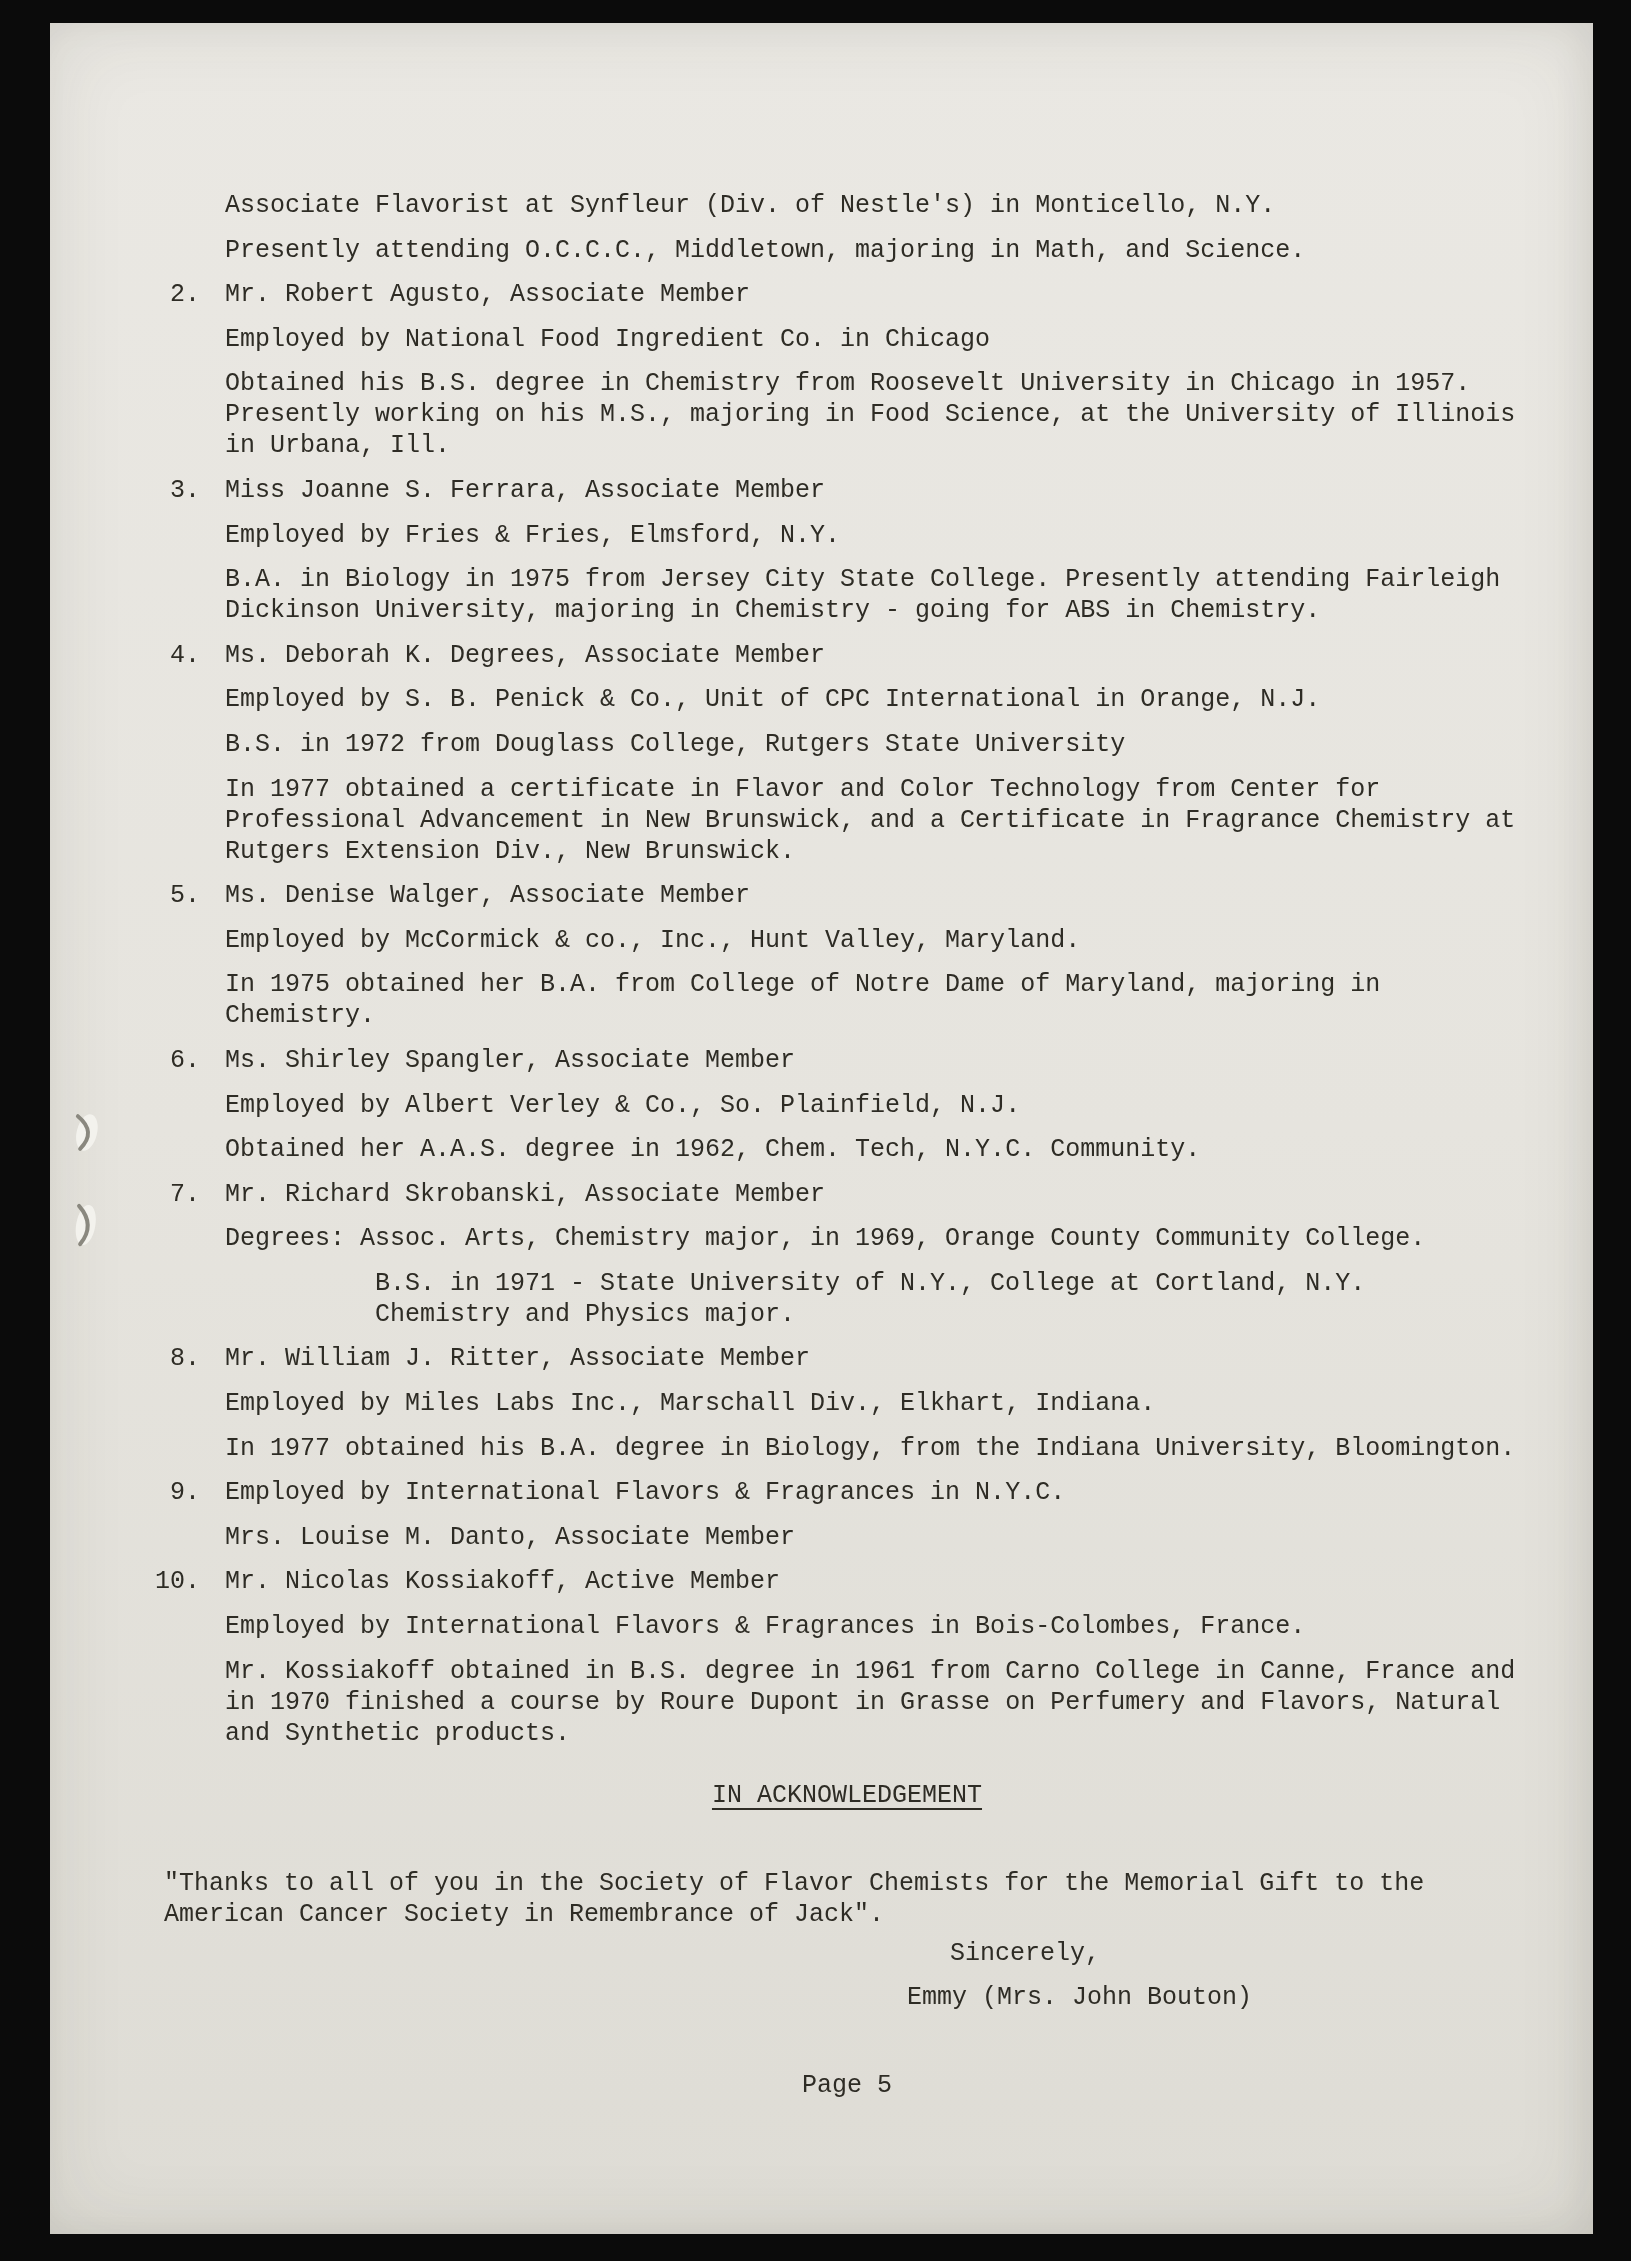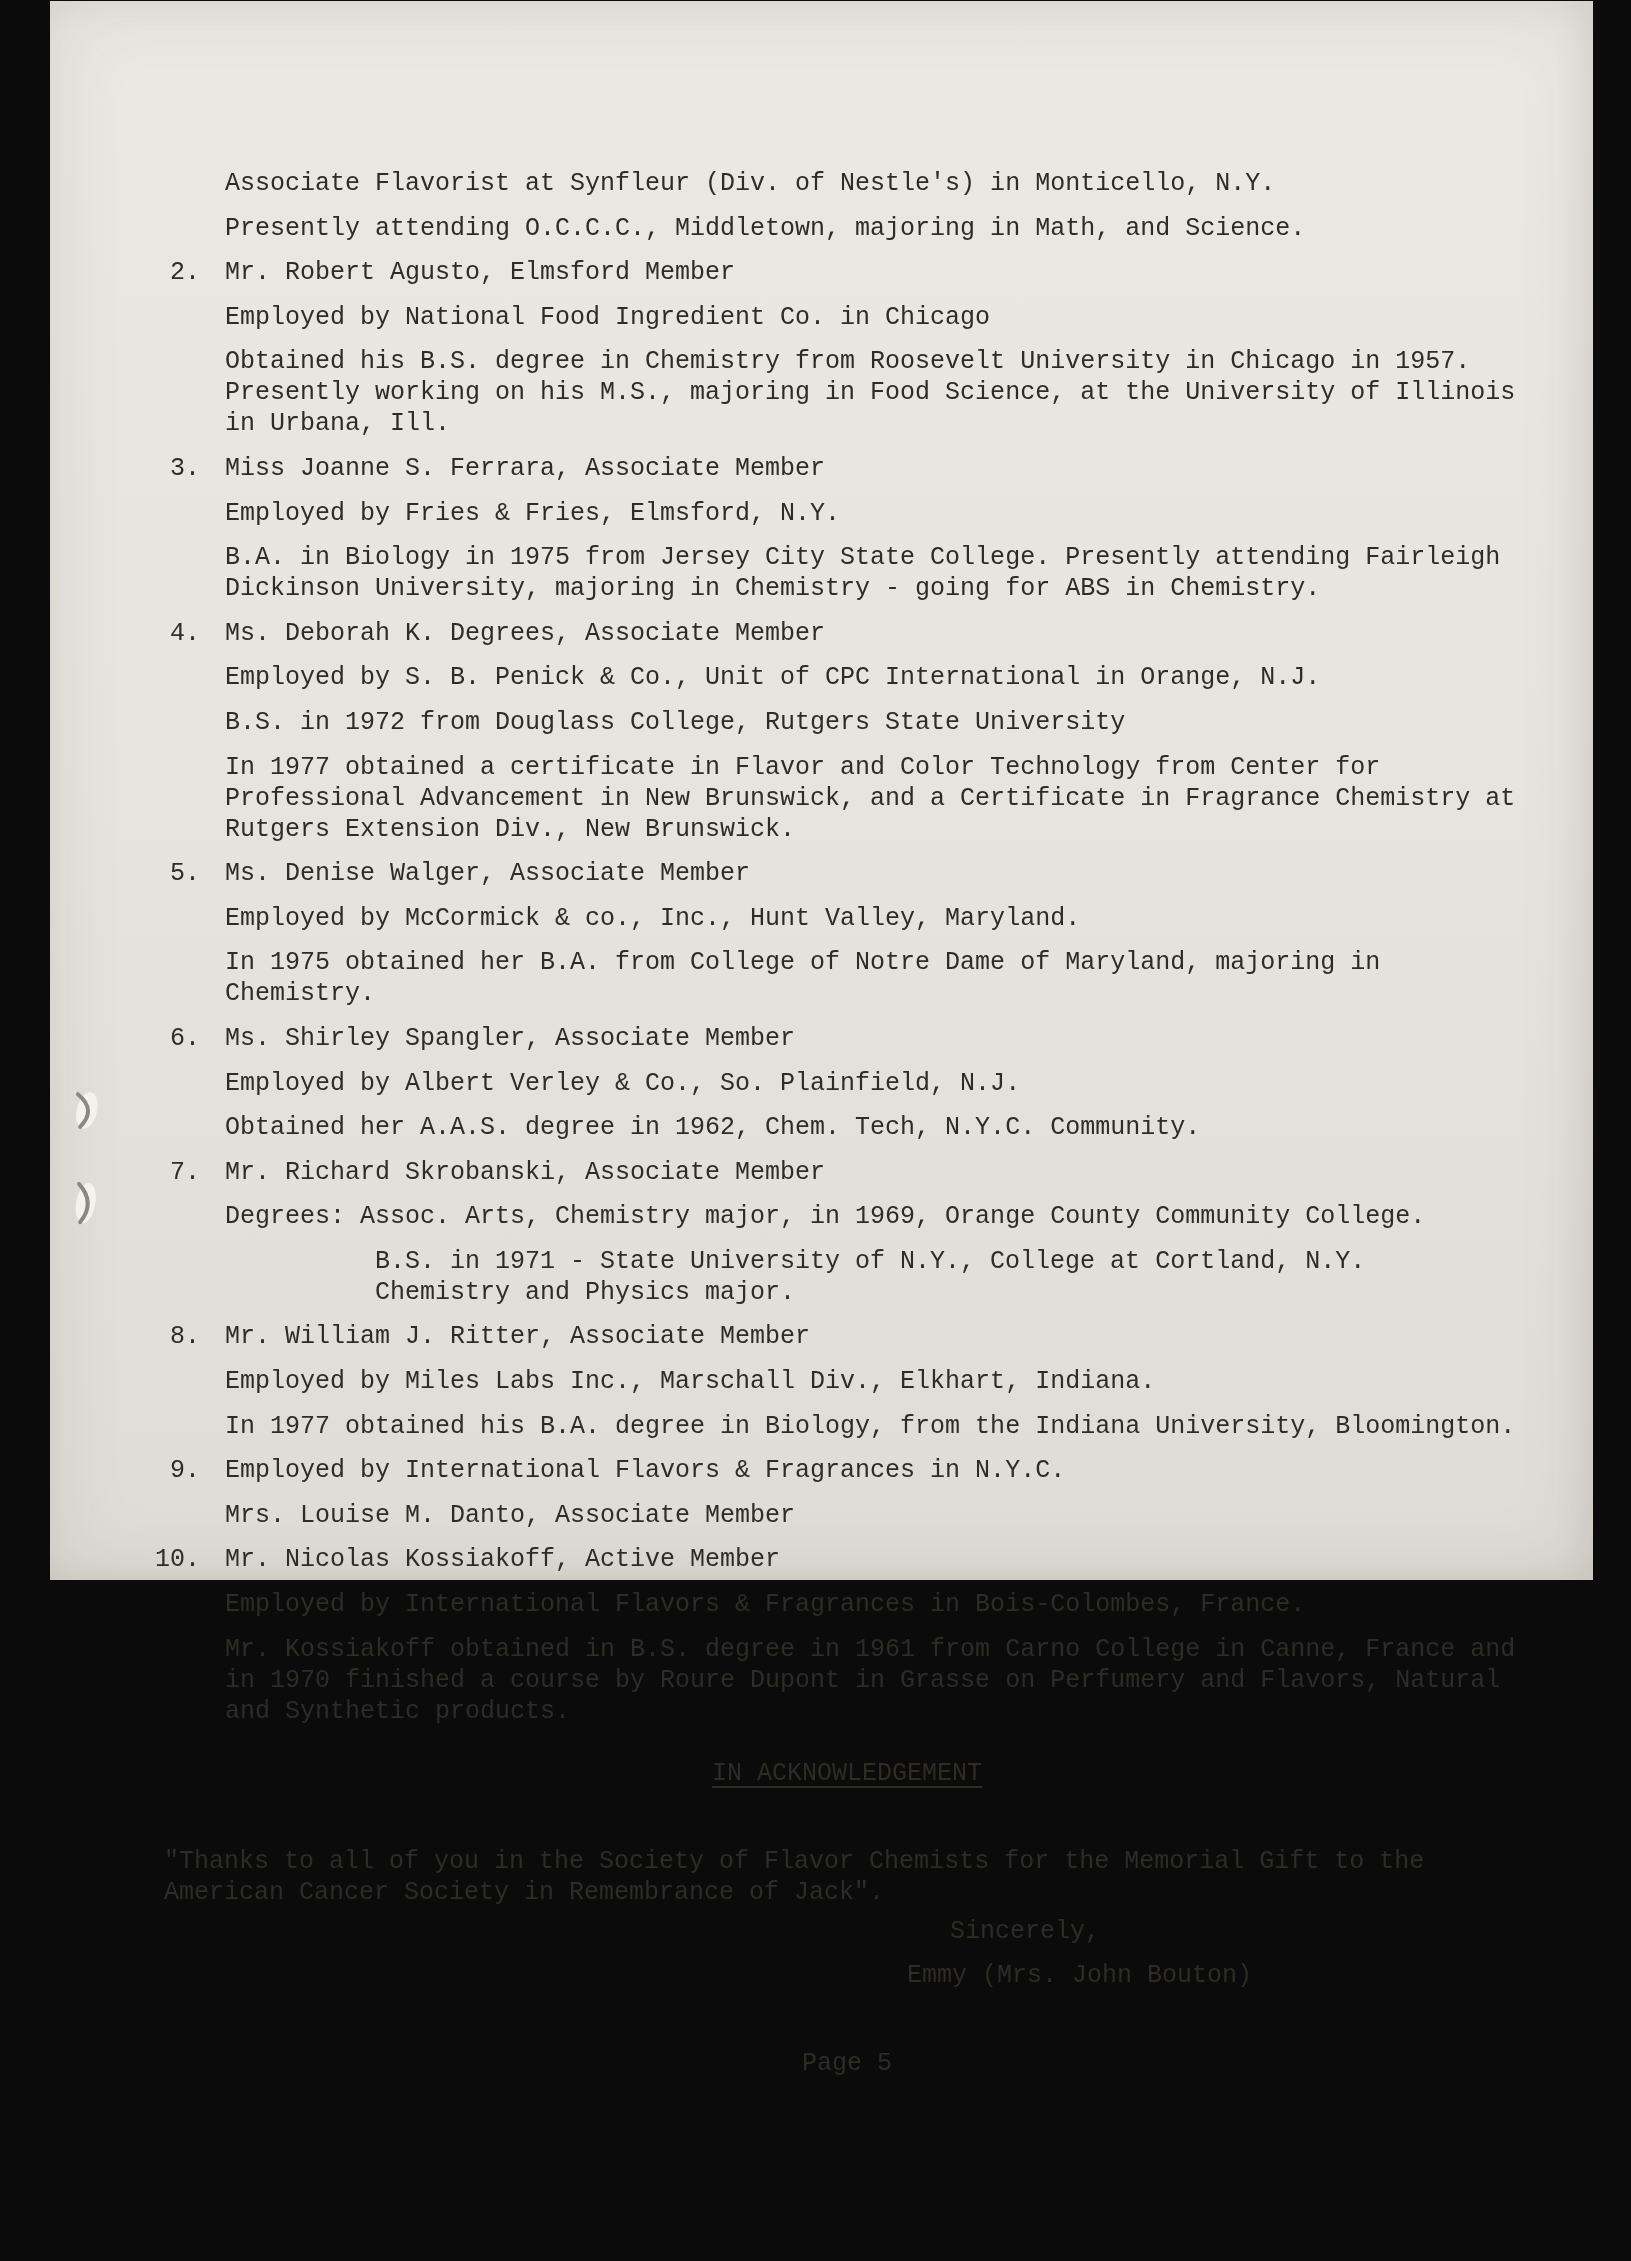--- a/index.html
+++ b/index.html
@@ -4,21 +4,21 @@
 <style>
   * { margin:0; padding:0; box-sizing:border-box; }
   html, body {
     width:1631px; height:2261px;
     background:#0b0b0b;
     overflow:hidden;
     font-family:"Liberation Mono","DejaVu Sans Mono",monospace;
   }
   .scan-bg { position:absolute; inset:0; background:#0b0b0b; }
   .paper {
-    position:absolute; left:50px; top:1px; width:1543px; height:1579px;
+    position:absolute; left:50px; top:23px; width:1543px; height:2211px;
     background:linear-gradient(180deg,#eae8e3 0%,#e6e4de 50%,#dedcd5 100%);
     box-shadow: inset 0 0 79px rgba(60,55,40,0.10), inset -11.3px 0 34px rgba(0,0,0,0.05);
     color:#2e2c25;
   }
   .content {
     position:absolute; left:175px; top:167px; width:1305px;
     font-size:25px; line-height:31px;
   }
   p { margin:0 0 13.6px 0; }
   .entry { position:relative; }
@@ -54,21 +54,21 @@
 
   <div class="content">
 
     <div class="entry">
       <p>Associate Flavorist at Synfleur (Div. of Nestle's) in Monticello, N.Y.</p>
       <p>Presently attending O.C.C.C., Middletown, majoring in Math, and Science.</p>
     </div>
 
     <div class="entry">
       <span class="num">2.</span>
-      <p>Mr. Robert Agusto, Elmsford Member</p>
+      <p>Mr. Robert Agusto, Associate Member</p>
       <p>Employed by National Food Ingredient Co. in Chicago</p>
       <p>Obtained his B.S. degree in Chemistry from Roosevelt University in Chicago in 1957. Presently working on his M.S., majoring in Food Science, at the University of Illinois in Urbana, Ill.</p>
     </div>
 
     <div class="entry">
       <span class="num">3.</span>
       <p>Miss Joanne S. Ferrara, Associate Member</p>
       <p>Employed by Fries &amp; Fries, Elmsford, N.Y.</p>
       <p>B.A. in Biology in 1975 from Jersey City State College.  Presently attending Fairleigh Dickinson University, majoring in Chemistry - going for ABS in Chemistry.</p>
     </div>

